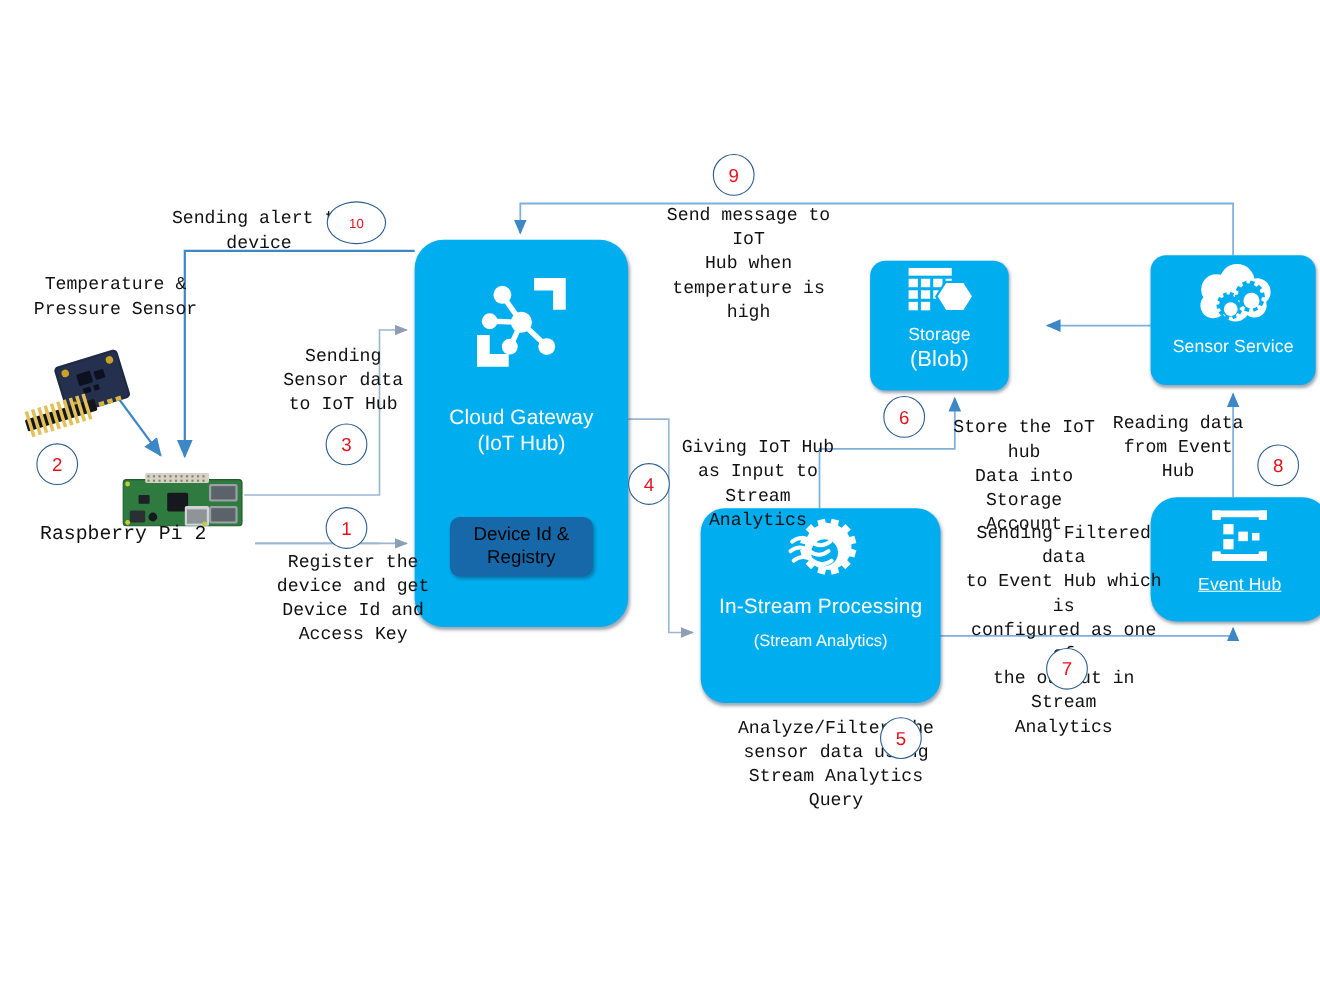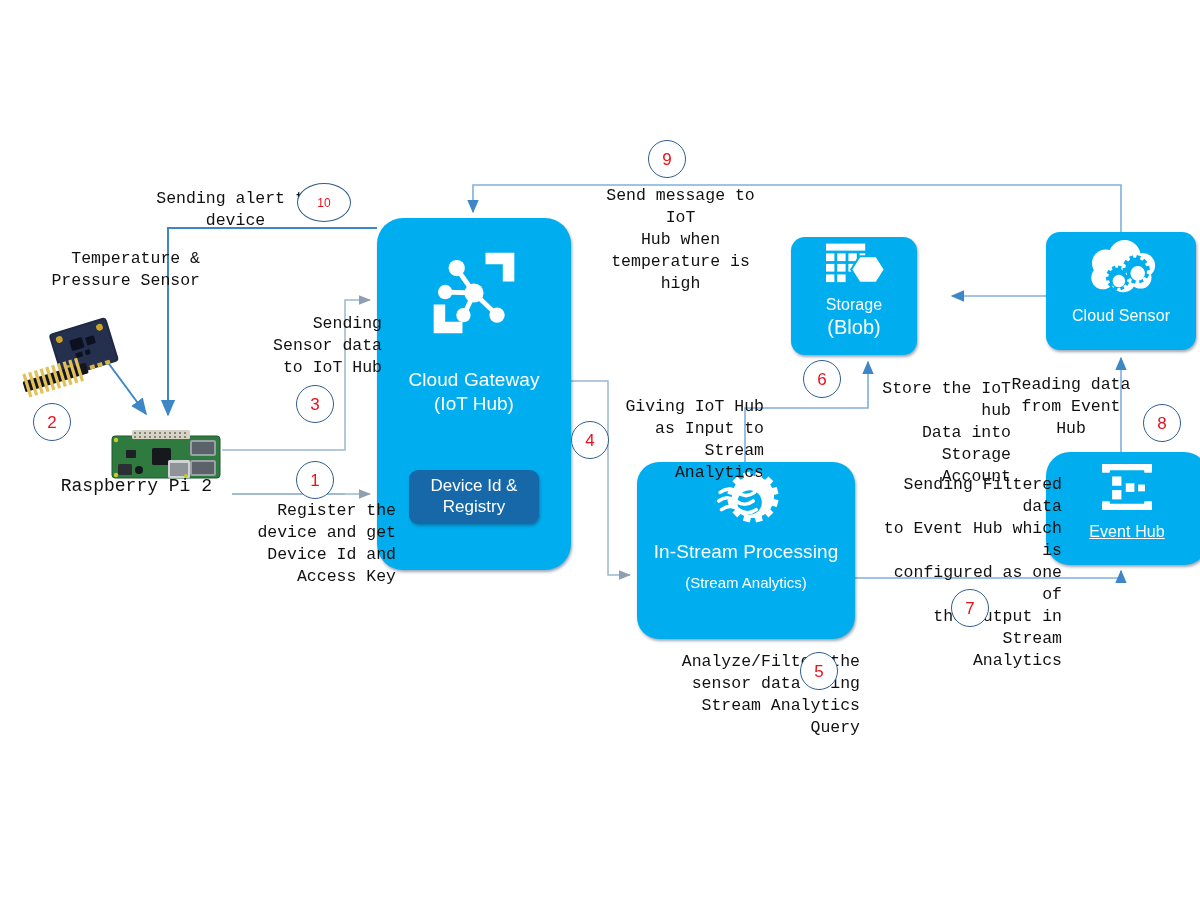--- a/index.html
+++ b/index.html
@@ -30,35 +30,35 @@
   #node-storage .node-sub{font-size:20px;}
 
   #node-cloudservice{left:1046px;top:232px;width:150px;height:118px;border-radius:14px;}
   #node-cloudservice .node-title{font-size:16px;}
 
   #node-eventhub{left:1046px;top:452px;width:162px;height:113px;border-radius:24px;text-decoration:underline;}
   #node-eventhub .node-title{font-size:16px;}
 
   .device-chip{position:absolute;left:409px;top:470px;width:130px;height:54px;
      background:#1668A8;border-radius:9px;display:flex;flex-direction:column;
-     align-items:center;justify-content:center;color:#ffffff;font-size:17px;line-height:1.22;
+     align-items:center;justify-content:center;color:#000000;font-size:17px;line-height:1.22;
      box-shadow:1px 2px 3px rgba(20,50,80,.4);}
 
   .icon-wrap{display:flex;align-items:center;justify-content:center;}
 
   
   .num{position:absolute;border:1.6px solid #2E5E8E;border-radius:50%;
        display:flex;align-items:center;justify-content:center;
        color:#E8121D;background:#fff;font-size:17px;line-height:1;}
   .num.small{font-size:12px;}
 
   
   .lbl{position:absolute;font-size:16.5px;line-height:1.33;color:#111;white-space:pre-line;font-family:Liberation Mono, monospace;}
   .lbl.c{text-align:center;}
-  .lbl.l{text-align:right;}
+  .lbl.l{text-align:center;}
 
   
   #sensor-photo{position:absolute;left:16px;top:310px;width:120px;height:100px;}
   #pi-photo{position:absolute;left:108px;top:420px;width:118px;height:72px;}
 </style>
 </head>
 <body>
 
 <div id="stage">
 
@@ -258,21 +258,21 @@
           <rect x="26" y="36" width="60" height="24"></rect>
         </g>
         <g fill="#00AEEF">
           <path d="M72,24 l3.6,.6 1.3,-4 5.6,1.8 -1.3,4 3,2.2 3.2,-2.7 4,4.3 -3.2,2.7 1.6,3.4 4.1,-.8 1.1,5.8 -4.1,.8 -.5,3.7 3.6,2 -2.9,5.2 -3.6,-2 -2.7,2.6 1.6,3.9 -5.4,2.3 -1.6,-3.9 -3.7,.3 -1.2,4 -5.7,-1.7 1.2,-4 -2.9,-2.3 -3.3,2.6 -3.7,-4.6 3.3,-2.6 -1.4,-3.5 -4.1,.6 -.9,-5.8 4.1,-.6 .7,-3.7 -3.5,-2.1 3,-5.1 3.5,2.1 2.8,-2.5 -1.5,-3.9 5.5,-2.1 z
                    M78,36 a10,10 0 1,0 .1,0 z"></path>
           <path d="M47,38 l3.2,.5 1.1,-3.5 4.9,1.6 -1.1,3.5 2.6,1.9 2.8,-2.3 3.5,3.7 -2.8,2.3 1.4,3 3.6,-.7 1,5.1 -3.6,.7 -.4,3.2 3.1,1.8 -2.5,4.5 -3.1,-1.8 -2.4,2.3 1.4,3.4 -4.7,2 -1.4,-3.4 -3.2,.3 -1,3.5 -5,-1.5 1,-3.5 -2.5,-2 -2.9,2.3 -3.3,-4 2.9,-2.3 -1.2,-3 -3.6,.5 -.8,-5.1 3.6,-.5 .6,-3.2 -3.1,-1.8 2.6,-4.5 3.1,1.8 2.5,-2.2 -1.3,-3.4 4.8,-1.8 z
                    M52,48 a8.6,8.6 0 1,0 .1,0 z"></path>
         </g>
       </svg>
     </div>
-    <div class="node-title">Cloud Sensor</div>
+    <div class="node-title">Sensor Service</div>
   </div>
 
   <div class="node" id="node-eventhub">
     <div class="icon-wrap" style="width:100%;height:70px;">
       <svg viewBox="0 0 100 90" width="62" height="56" xmlns="http://www.w3.org/2000/svg">
         <g fill="#ffffff">
           <path d="M10,8 H90 V20 H78 V18 H22 V20 H10 Z"></path>
           <path d="M10,82 H90 V70 H78 V72 H22 V70 H10 Z"></path>
           <rect x="10" y="8" width="12" height="14"></rect>
           <rect x="78" y="8" width="12" height="14"></rect>

